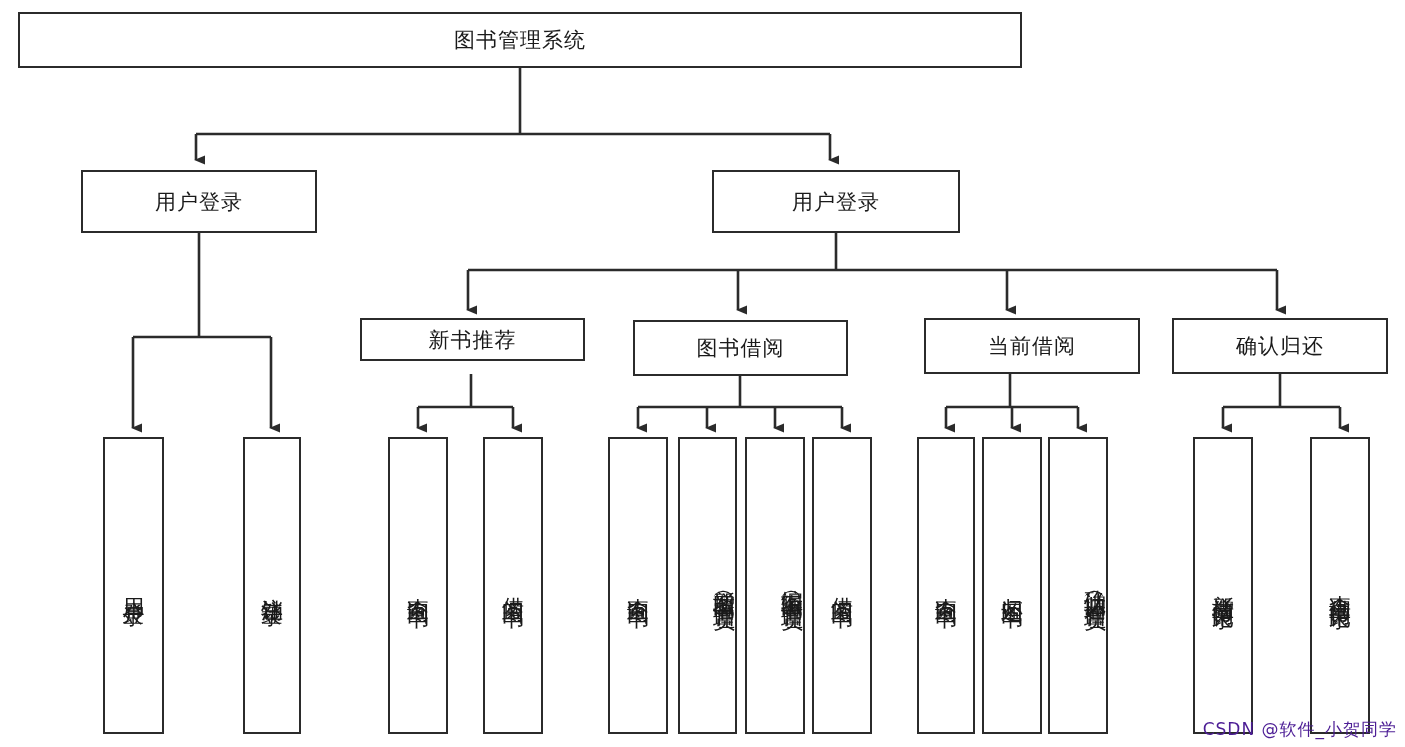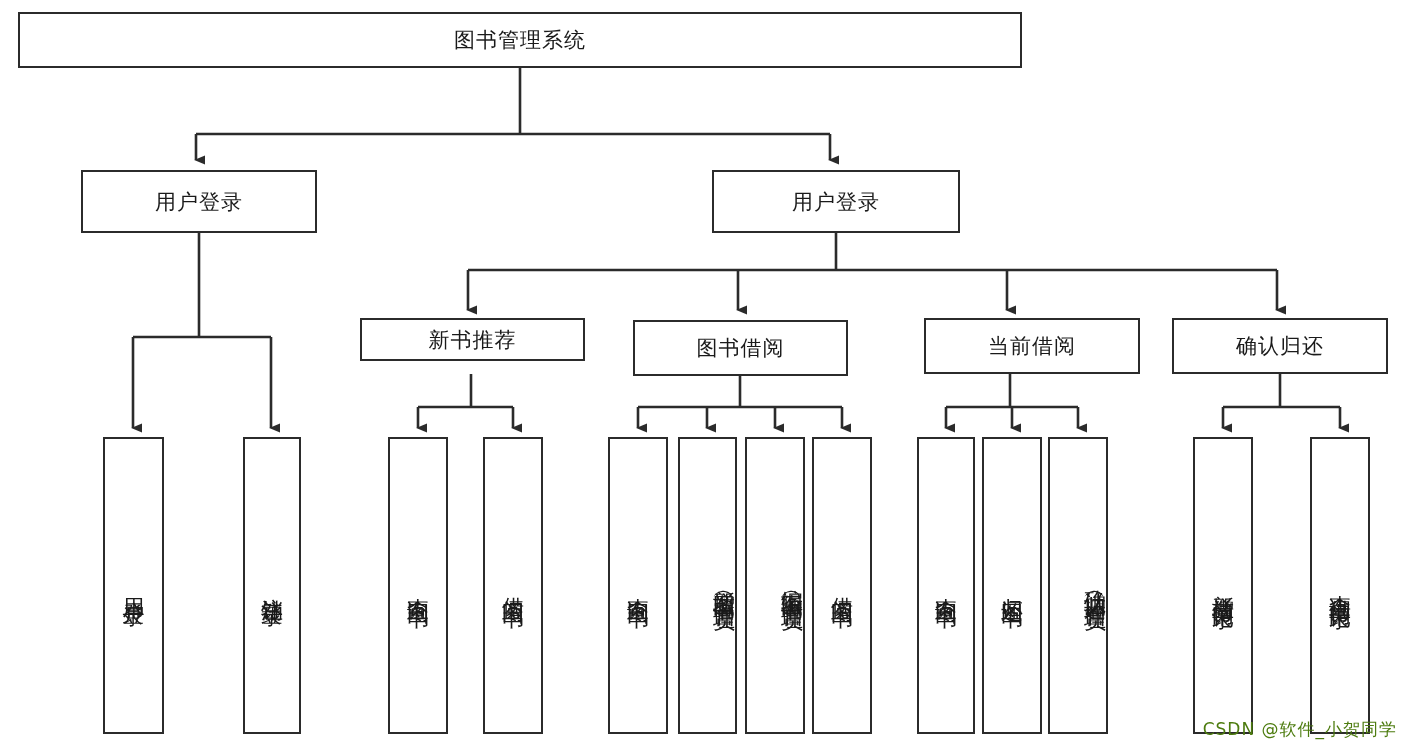--- a/index.html
+++ b/index.html
@@ -53,21 +53,21 @@
   }
   .node .label {
     display: block;
     white-space: nowrap;
   }
   #watermark {
     position: absolute;
     right: 8px;
     bottom: 6px;
     font-size: 17px;
-    color: #4d7c0f;
+    color: #4c1d95;
     letter-spacing: 1px;
     white-space: nowrap;
   }
 </style>
 </head>
 <body>
 
 <div id="page">
 
   <svg id="connectors" viewBox="0 0 1405 747" width="1405" height="747" xmlns="http://www.w3.org/2000/svg">

